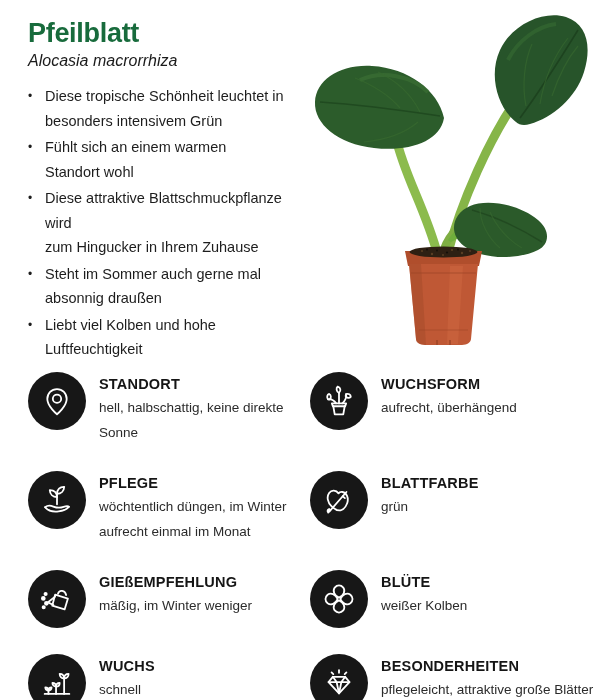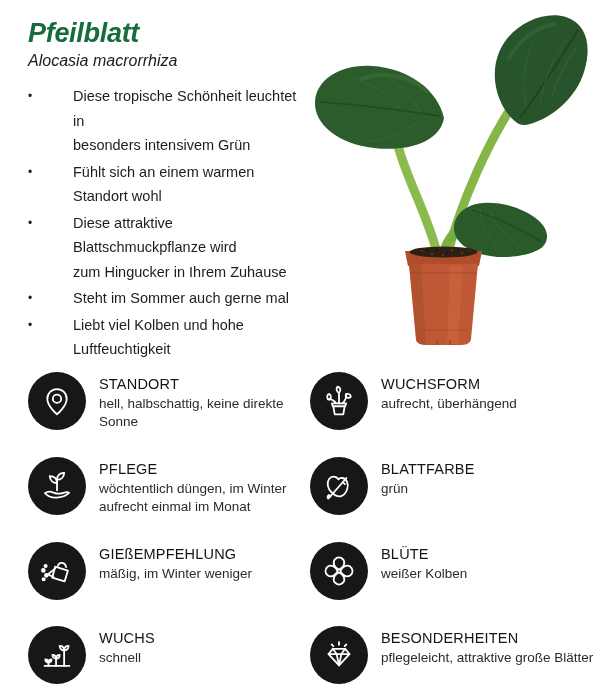--- a/index.html
+++ b/index.html
@@ -1,39 +1,39 @@
 <!DOCTYPE html>
 <html><head>
 <meta charset="utf-8">
 <style>
   html,body{margin:0;padding:0;}
   body{
     width:600px;height:700px;background:#ffffff;position:relative;overflow:hidden;
     font-family:"Liberation Sans", sans-serif;color:#1d1d1d;
   }
   .header{position:absolute;left:28px;top:18px;}
-  .page-title{font-size:27px;font-weight:bold;color:#186b3c;letter-spacing:-0.3px;font-style:italic;}
+  .page-title{font-size:27px;font-weight:bold;color:#186b3c;letter-spacing:-0.3px;}
   .page-subtitle{font-size:16px;font-style:italic;color:#1b1b1b;margin-top:3px;}
 
   .bullets{position:absolute;left:28px;top:84px;width:278px;list-style:none;margin:0;padding:0;}
   .bullet{display:flex;margin-bottom:2px;}
   .bullet-marker{flex:0 0 17px;font-size:12px;line-height:24.5px;color:#1d1d1d;}
-  .bullet-lines{flex:1;margin-left:28px;}
+  .bullet-lines{flex:1;}
   .bullet-lines .bl{display:block;font-size:14.5px;line-height:24.5px;color:#1d1d1d;}
 
   .plant-photo{position:absolute;left:300px;top:0;width:300px;height:360px;}
 
   .features{position:absolute;left:28px;top:372px;display:grid;
     grid-template-columns:282px auto;row-gap:26px;}
   .feature{display:flex;align-items:flex-start;gap:13px;}
   .feature-icon{flex:0 0 58px;width:58px;height:58px;border-radius:50%;background:#171717;
     display:flex;align-items:center;justify-content:center;}
   .feature-text{width:222px;padding-top:4px;}
-  .feature-title{font-size:14.5px;font-weight:normal;color:#151515;letter-spacing:0.2px;}
-  .feature-desc{font-size:13.5px;line-height:18px;color:#2b2b2b;margin-top:3px;}
+  .feature-title{font-size:14.5px;font-weight:bold;color:#151515;letter-spacing:0.2px;}
+  .feature-desc{font-size:13.5px;line-height:25px;color:#2b2b2b;margin-top:3px;}
 
   .ic{stroke:#ffffff;fill:none;stroke-width:1.9;stroke-linecap:round;stroke-linejoin:round;}
   .icf{fill:#ffffff;stroke:none;}
 </style>
 </head>
 <body>
 
 <div class="header">
   <div class="page-title">Pfeilblatt</div>
   <div class="page-subtitle">Alocasia macrorrhiza</div>
@@ -58,20 +58,21 @@
     <span class="bullet-marker">•</span>
     <span class="bullet-lines">
       <span class="bl">Diese attraktive Blattschmuckpflanze wird</span>
         <span class="bl">zum Hingucker in Ihrem Zuhause</span>
     </span>
   </li>
   <li class="bullet">
     <span class="bullet-marker">•</span>
     <span class="bullet-lines">
       <span class="bl">Steht im Sommer auch gerne mal</span>
+        <span class="bl">absonnig draußen</span>
     </span>
   </li>
   <li class="bullet">
     <span class="bullet-marker">•</span>
     <span class="bullet-lines">
       <span class="bl">Liebt viel Kolben und hohe Luftfeuchtigkeit</span>
         <span class="bl"></span>
     </span>
   </li>
 </ul>

